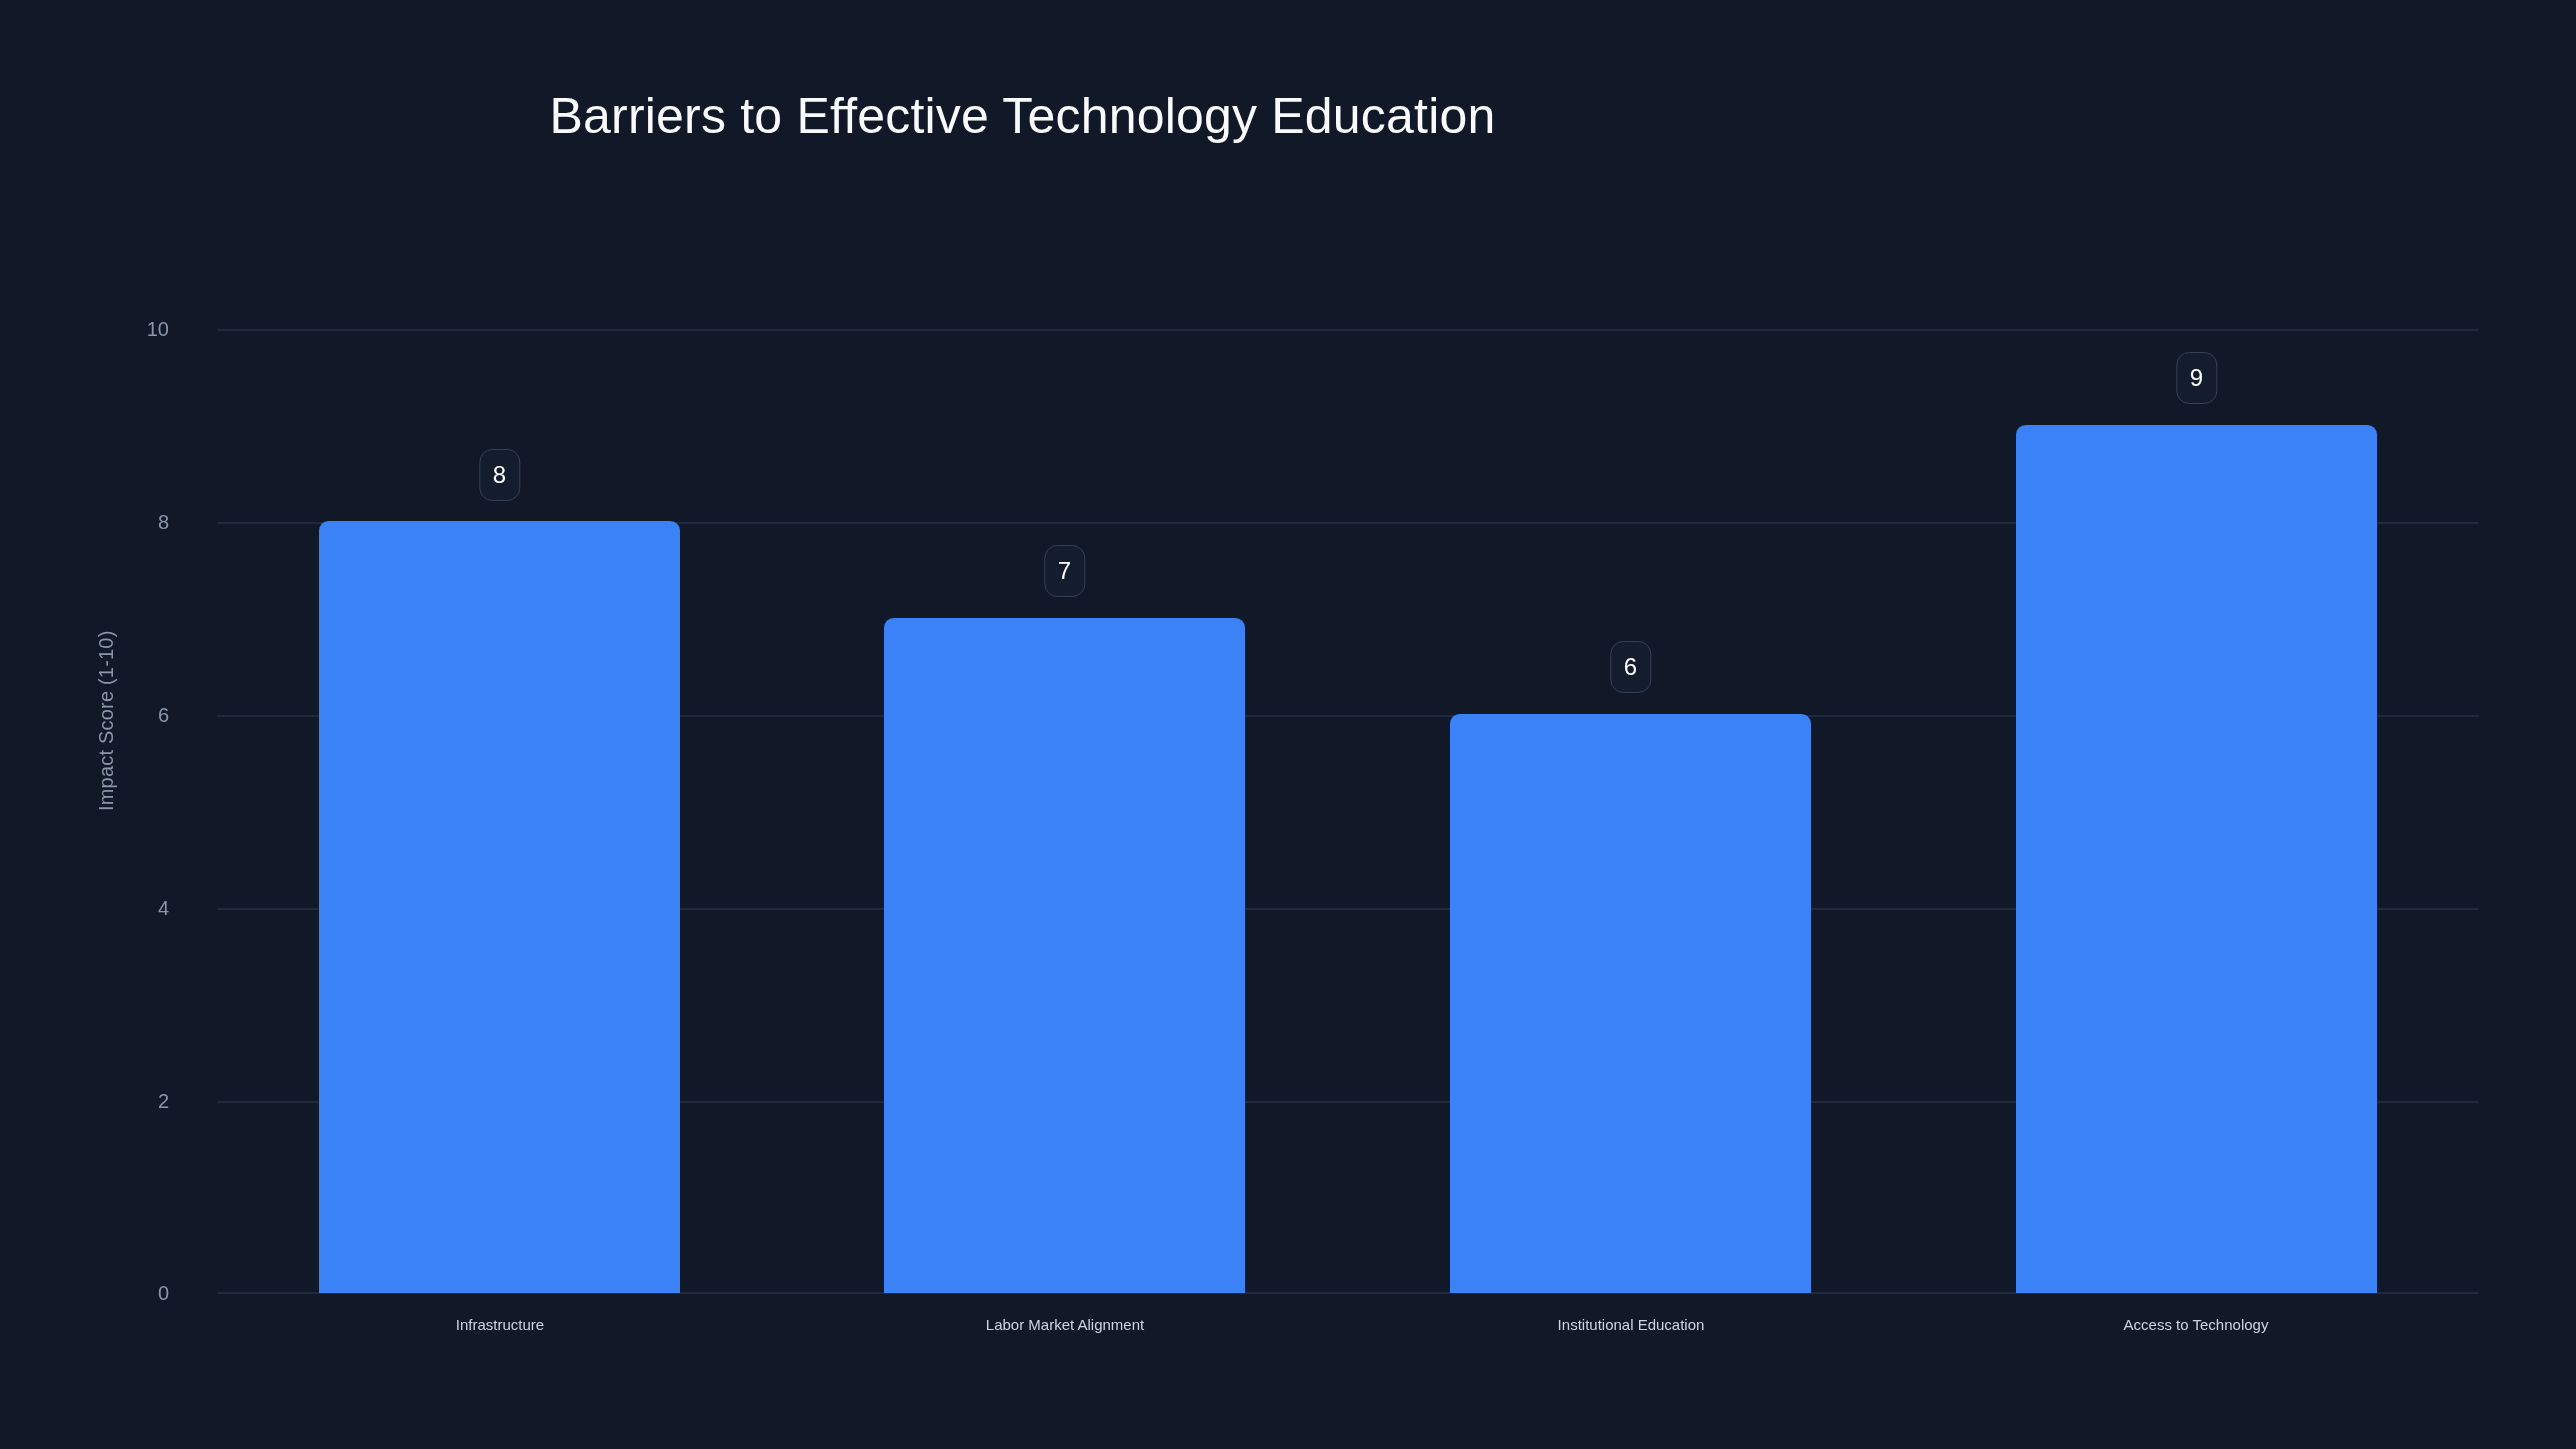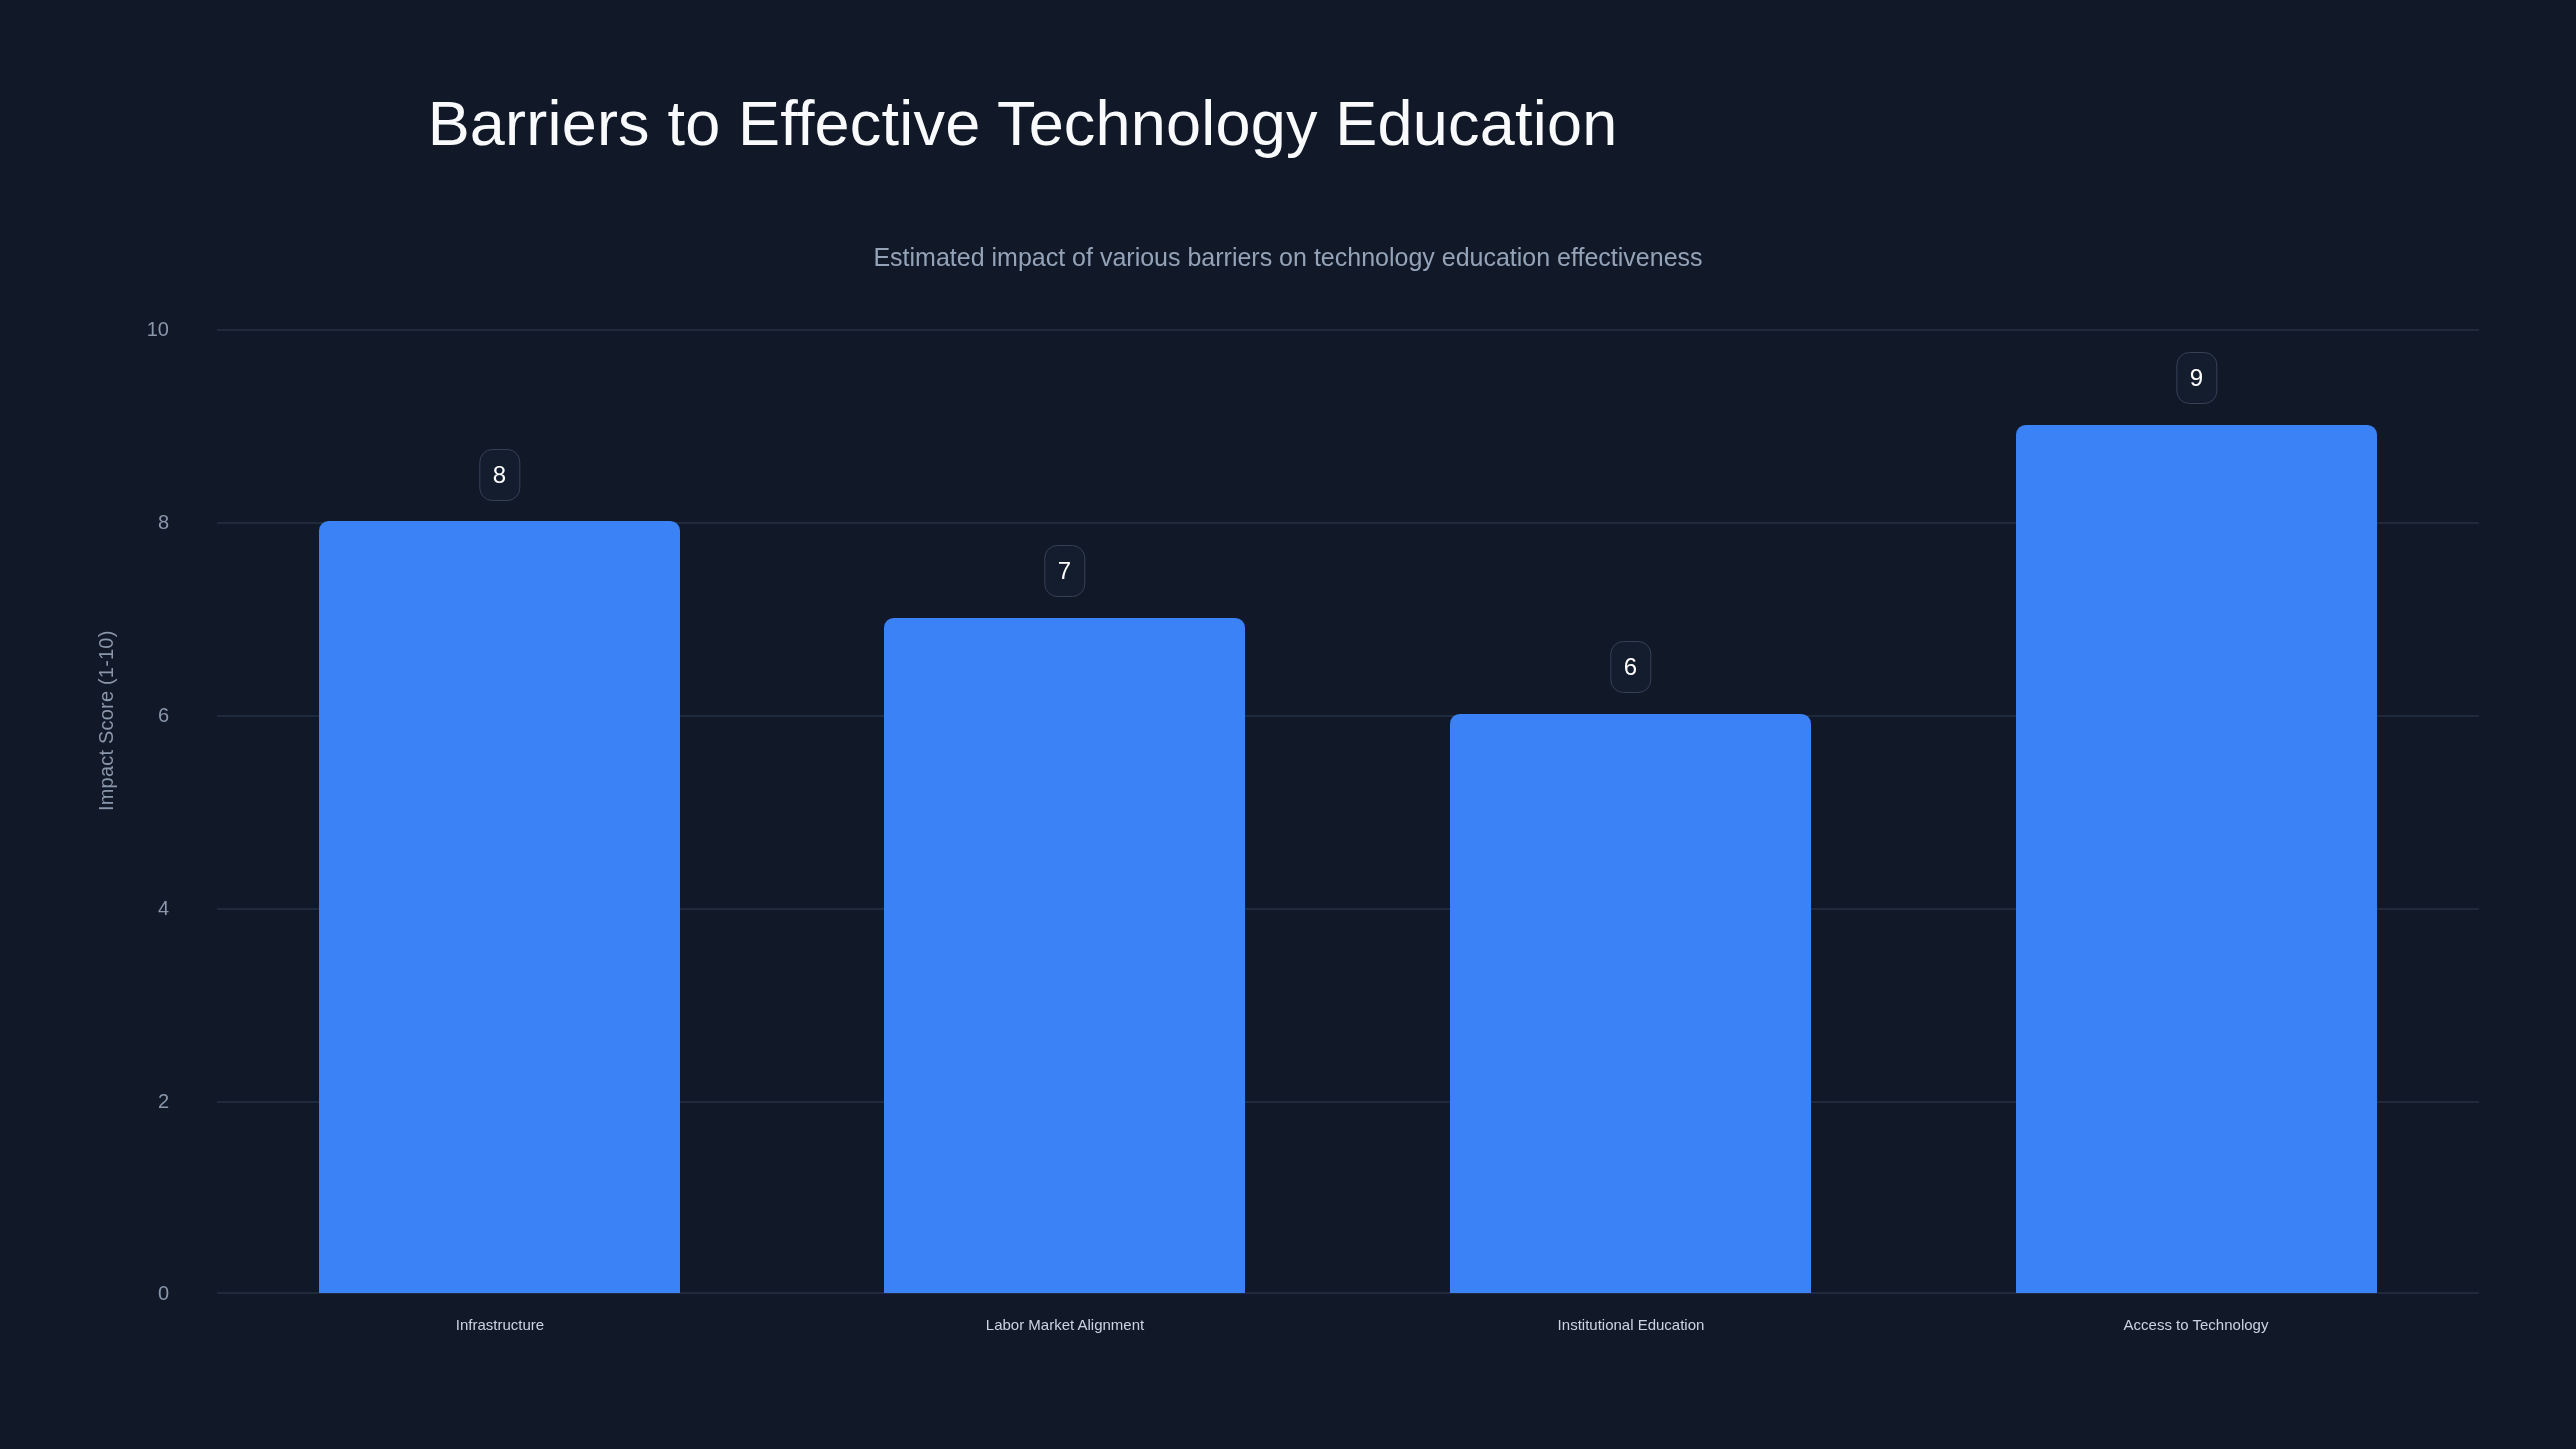--- a/index.html
+++ b/index.html
@@ -23,21 +23,21 @@
   }
 
   
   .chart-title {
     position: absolute;
     left: 0;
     top: 89px;
     width: 2045px;
     text-align: center;
     color: #f8fafc;
-    font-size: 63px;
+    font-size: 50px;
     font-weight: 400;
     letter-spacing: 0.2px;
     line-height: 1.1;
   }
   .chart-subtitle {
     position: absolute;
     left: 0;
     top: 242px;
     width: 2576px;
     text-align: center;
@@ -155,21 +155,20 @@
     text-align: center;
   }
 </style>
 </head>
 <body>
 
 <div class="chart-root">
 
   <div class="chart-title">Barriers to Effective Technology Education</div>
 
-  <div class="chart-subtitle">Estimated impact of various barriers on technology education effectiveness</div>
 
   <div class="y-axis-title">Impact Score (1-10)</div>
 
   <div class="y-ticks">
     <div class="y-tick" style="top:0px;">10</div>
     <div class="y-tick" style="top:193px;">8</div>
     <div class="y-tick" style="top:386px;">6</div>
     <div class="y-tick" style="top:579px;">4</div>
     <div class="y-tick" style="top:772px;">2</div>
     <div class="y-tick" style="top:964px;">0</div>

